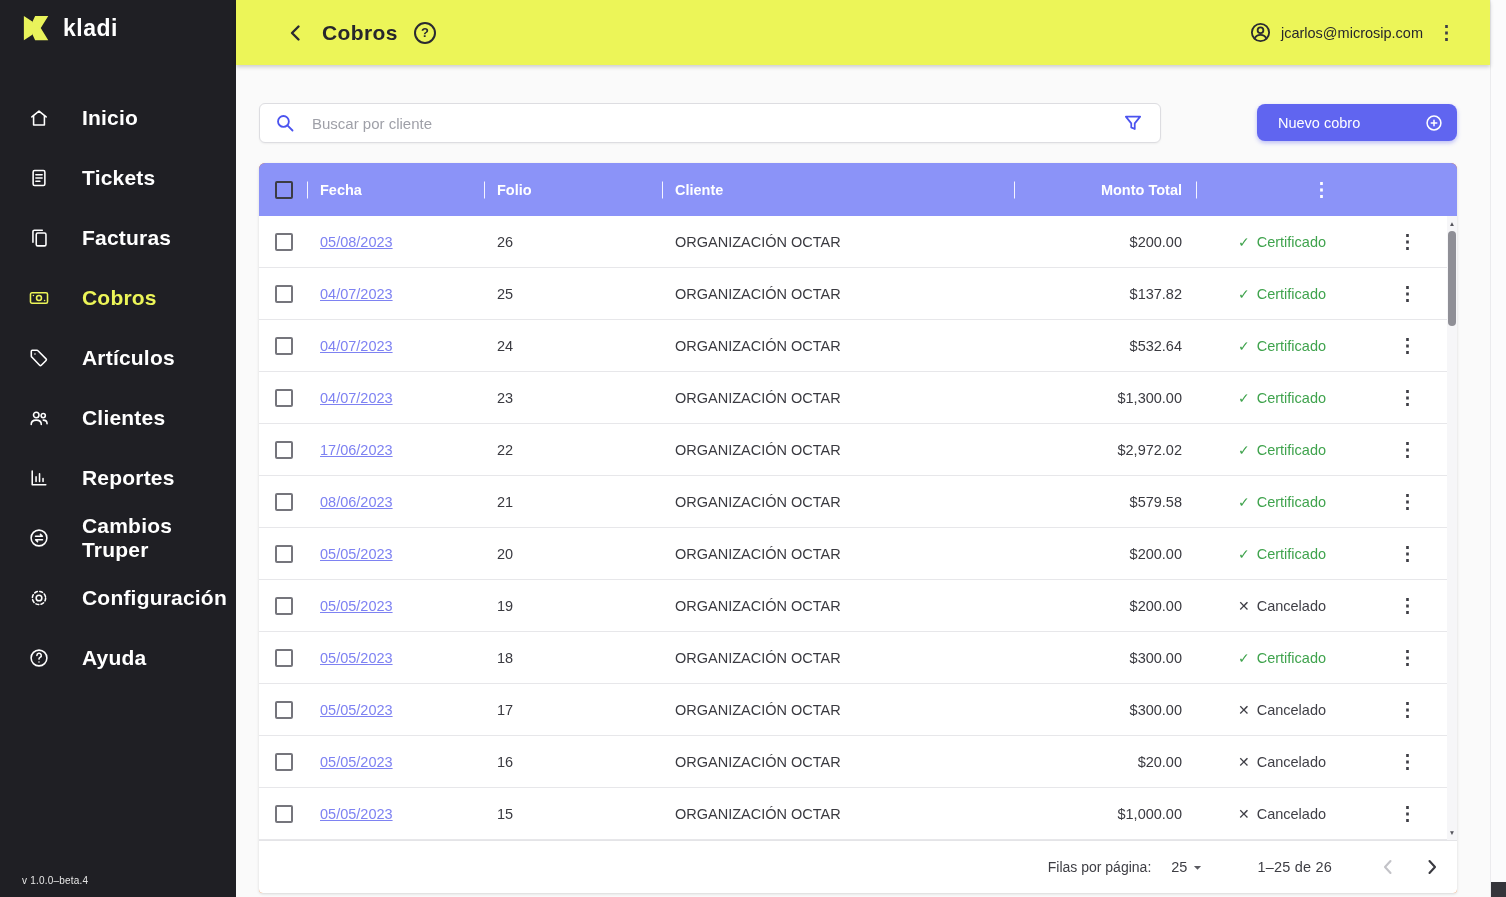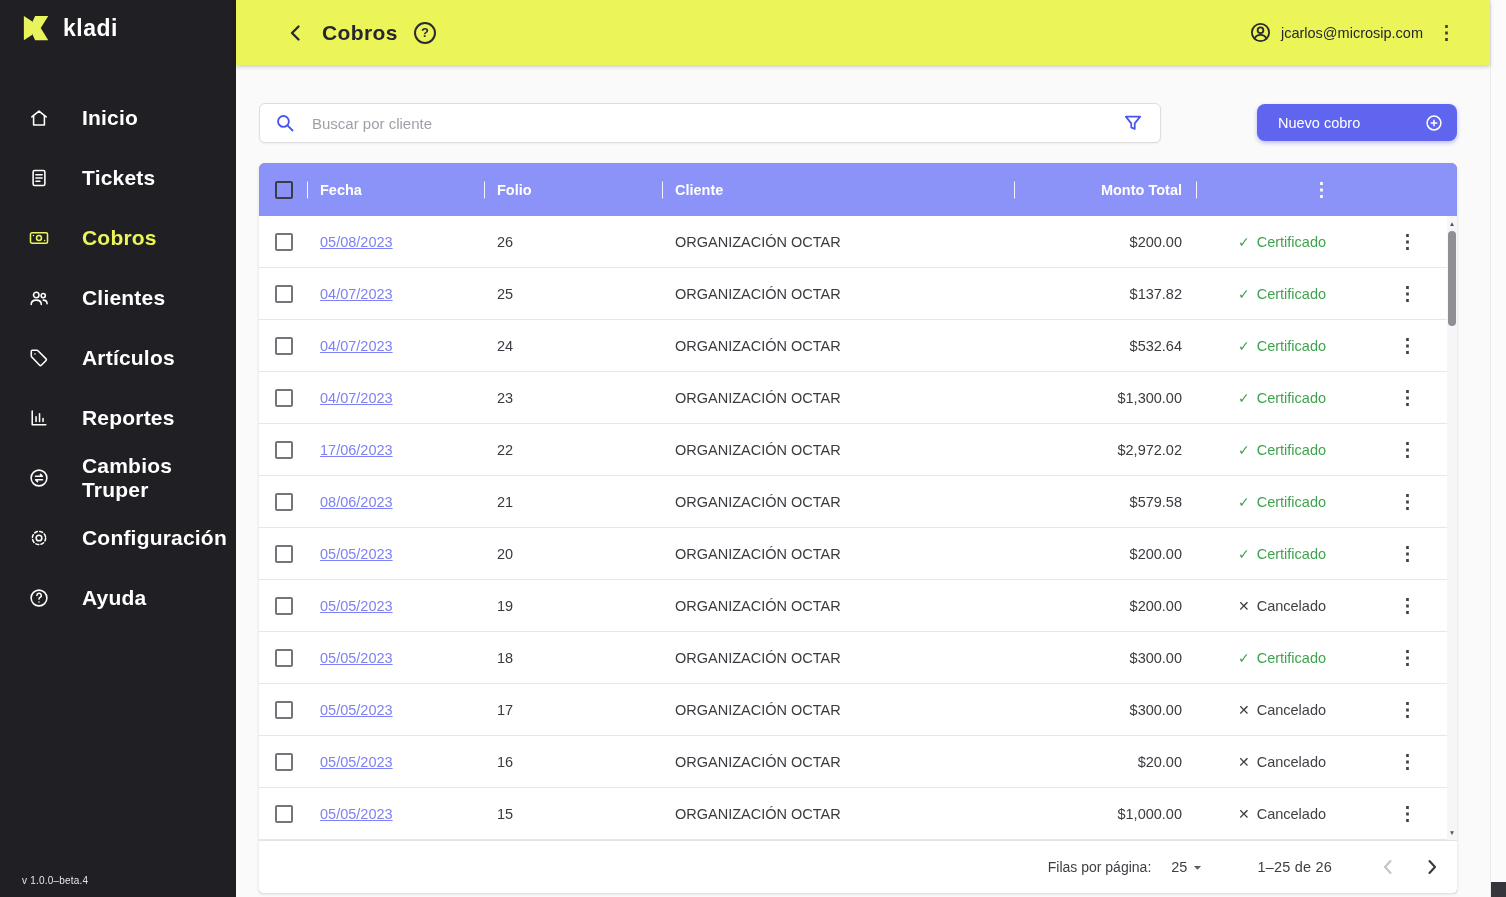--- a/index.html
+++ b/index.html
@@ -118,49 +118,58 @@
   </div>
       <div class="nav-item">
     <span class="nav-icon">
           <svg class="ic" viewBox="0 0 24 24">
             <rect x="5.6" y="3.8" width="12.8" height="16.4" rx="1.6"></rect>
             <path d="M8.6 8.4 H15.4 M8.6 12 H15.4 M8.6 15.6 H13"></path>
           </svg>
         </span>
     <span class="nav-label">Tickets</span>
   </div>
+      <div class="nav-item">
+    <span class="nav-icon">
+          <svg class="ic" viewBox="0 0 24 24">
+            <rect x="9" y="6.6" width="10.6" height="14" rx="1.6"></rect>
+            <path d="M5.4 16.6 V5.1 a1.6 1.6 0 0 1 1.6-1.6 h8.6"></path>
+          </svg>
+        </span>
+    <span class="nav-label">Facturas</span>
+  </div>
       <div class="nav-item active">
     <span class="nav-icon">
           <svg class="ic" viewBox="0 0 24 24">
             <rect x="2.7" y="6.3" width="18.6" height="11.4" rx="1.6"></rect>
             <circle cx="12" cy="12" r="2.7"></circle>
             <path d="M5.9 9.3 h.01 M18.1 14.7 h.01"></path>
           </svg>
         </span>
     <span class="nav-label">Cobros</span>
+  </div>
+      <div class="nav-item">
+    <span class="nav-icon">
+          <svg class="ic" viewBox="0 0 24 24">
+            <path d="M3.6 9.8 V4.6 a1 1 0 0 1 1-1 h5.2 a1.6 1.6 0 0 1 1.1.5 l8.8 8.8 a1.3 1.3 0 0 1 0 1.8 l-5.2 5.2 a1.3 1.3 0 0 1-1.8 0 L4.1 11 a1.6 1.6 0 0 1-.5-1.2 Z"></path>
+            <path d="M7.6 7.6 h.01"></path>
+          </svg>
+        </span>
+    <span class="nav-label">Artículos</span>
   </div>
       <div class="nav-item">
     <span class="nav-icon">
           <svg class="ic" viewBox="0 0 24 24">
             <circle cx="9" cy="8.8" r="3"></circle>
             <path d="M3.5 19 c0-3 2.5-4.7 5.5-4.7 s5.5 1.7 5.5 4.7"></path>
             <circle cx="16.6" cy="9.4" r="2.3"></circle>
             <path d="M16.6 14.3 c2.6 0 4.2 1.6 4.2 4"></path>
           </svg>
         </span>
     <span class="nav-label">Clientes</span>
-  </div>
-      <div class="nav-item">
-    <span class="nav-icon">
-          <svg class="ic" viewBox="0 0 24 24">
-            <path d="M3.6 9.8 V4.6 a1 1 0 0 1 1-1 h5.2 a1.6 1.6 0 0 1 1.1.5 l8.8 8.8 a1.3 1.3 0 0 1 0 1.8 l-5.2 5.2 a1.3 1.3 0 0 1-1.8 0 L4.1 11 a1.6 1.6 0 0 1-.5-1.2 Z"></path>
-            <path d="M7.6 7.6 h.01"></path>
-          </svg>
-        </span>
-    <span class="nav-label">Artículos</span>
   </div>
       <div class="nav-item">
     <span class="nav-icon">
           <svg class="ic" viewBox="0 0 24 24">
             <path d="M4.6 4.5 v14.9 h14.8"></path>
             <path d="M8.8 15.8 v-5.2 M12.6 15.8 v-8.4 M16.4 15.8 v-3.3"></path>
           </svg>
         </span>
     <span class="nav-label">Reportes</span>
   </div>

